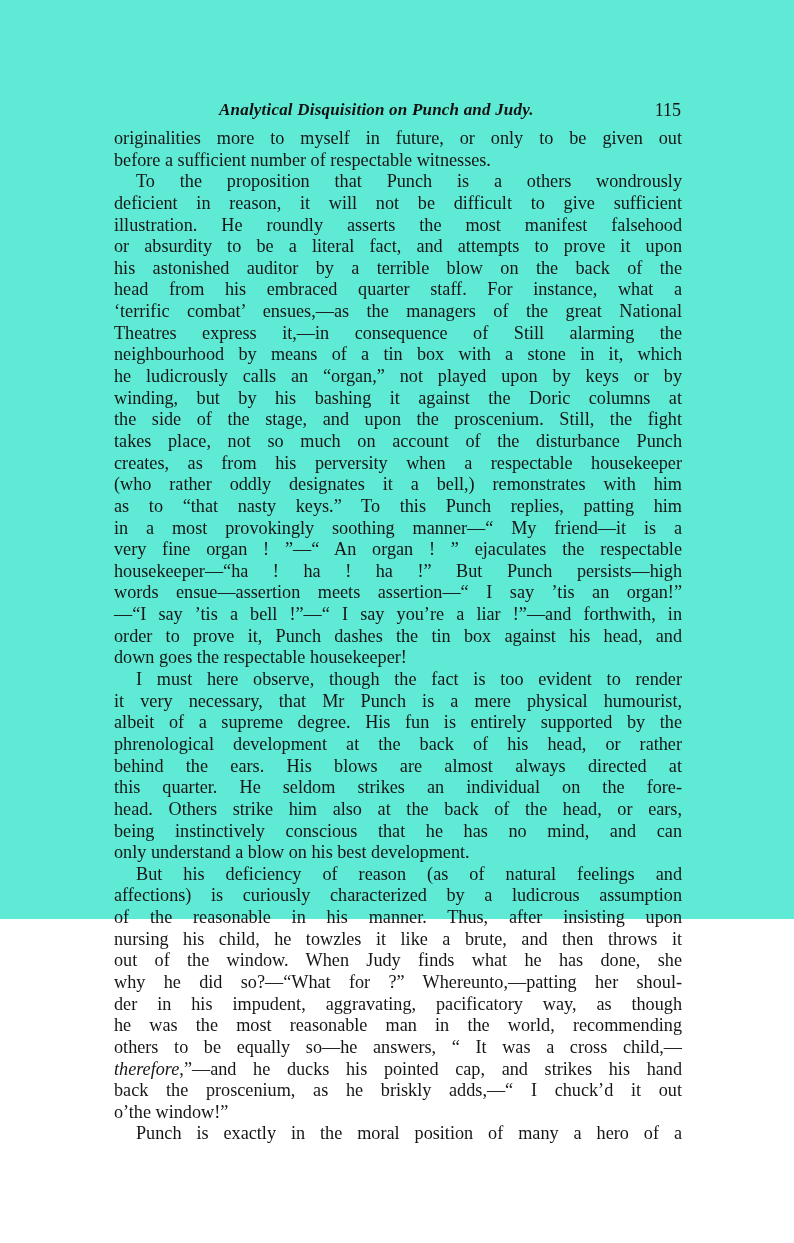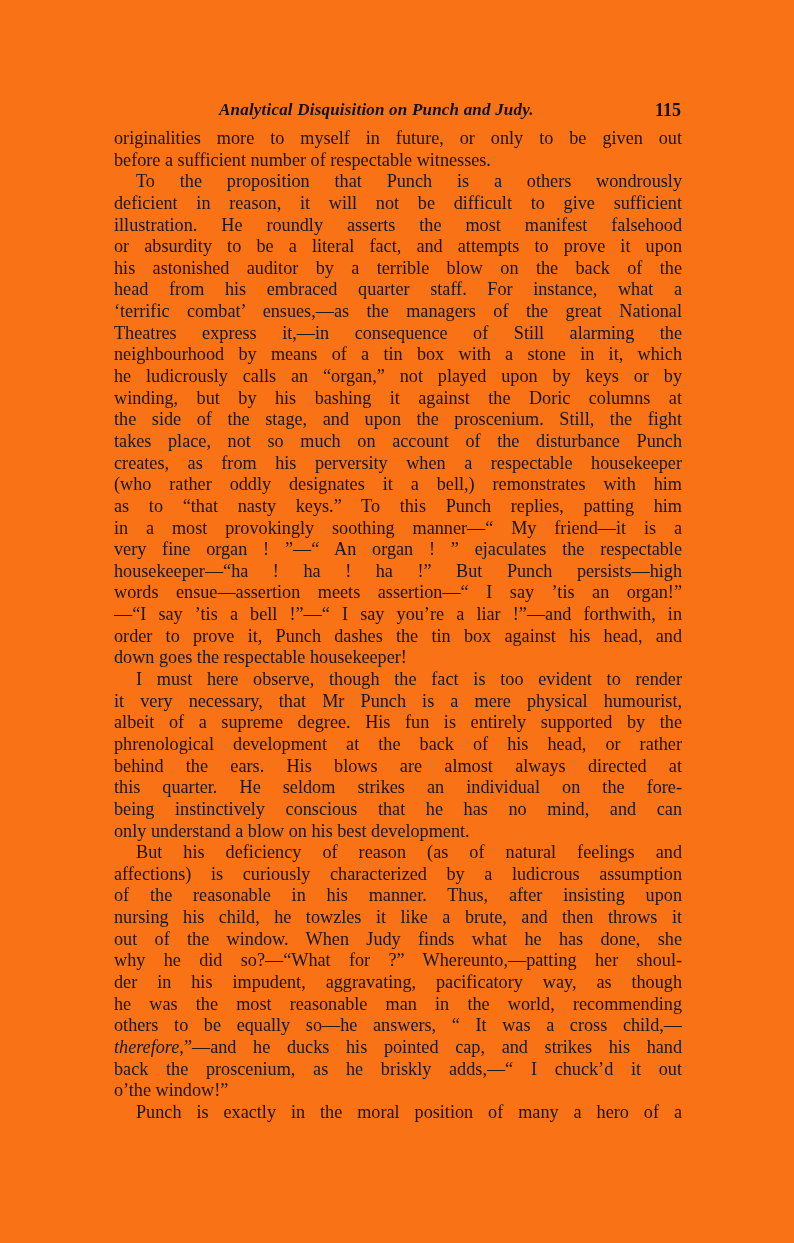--- a/index.html
+++ b/index.html
@@ -1,32 +1,32 @@
 <!DOCTYPE html>
 <html><head>
 <meta charset="utf-8">
 <style>
   html, body { margin: 0; padding: 0; background: #ffffff; }
   body { width: 794px; height: 1243px; position: relative; overflow: hidden; }
   .page {
-    position: absolute; left: 0; top: 0; width: 794px; height: 1243px;
-    background: #f97316; color: #141414;
+    position: absolute; left: 0; top: 0; width: 794px; height: 919px;
+    background: #5eead4; color: #141414;
     font-family: "Liberation Serif", "DejaVu Serif", serif;
   }
   .running-head {
     position: absolute; left: 219px; top: 100px; width: 462px; height: 26px;
   }
   .running-title {
     position: absolute; left: 0; top: 0;
     font-style: italic; font-weight: bold; font-size: 17px; letter-spacing: 0.2px;
     color: #111;
   }
   .page-number {
     position: absolute; right: 0; top: 0;
-    font-weight: bold; font-size: 18px; color: #111; margin-left: 37px;
+    font-weight: normal; font-size: 18px; color: #111; margin-left: 37px;
   }
   .body-text {
     position: absolute; left: 114px; top: 128px; width: 568px;
   }
   .line {
     display: block; height: 21.65px; line-height: 21.65px;
     font-size: 18.2px; white-space: nowrap;
     text-align: justify; text-align-last: justify;
     color: #161616;
   }
@@ -67,20 +67,21 @@
       <span class="line">words ensue—assertion meets assertion—“ I say ’tis an organ!”</span>
       <span class="line">—“I say ’tis a bell !”—“ I say you’re a liar !”—and forthwith, in</span>
       <span class="line">order to prove it, Punch dashes the tin box against his head, and</span>
       <span class="line last">down goes the respectable housekeeper!</span>
       <span class="line indent">I must here observe, though the fact is too evident to render</span>
       <span class="line">it very necessary, that Mr Punch is a mere physical humourist,</span>
       <span class="line">albeit of a supreme degree.  His fun is entirely supported by the</span>
       <span class="line">phrenological development at the back of his head, or rather</span>
       <span class="line">behind the ears.  His blows are almost always directed at</span>
       <span class="line">this quarter.  He seldom strikes an individual on the fore-</span>
+      <span class="line">head.  Others strike him also at the back of the head, or ears,</span>
       <span class="line">being instinctively conscious that he has no mind, and can</span>
       <span class="line last">only understand a blow on his best development.</span>
       <span class="line indent">But his deficiency of reason (as of natural feelings and</span>
       <span class="line">affections) is curiously characterized by a ludicrous assumption</span>
       <span class="line">of the reasonable in his manner.  Thus, after insisting upon</span>
       <span class="line">nursing his child, he towzles it like a brute, and then throws it</span>
       <span class="line">out of the window.  When Judy finds what he has done, she</span>
       <span class="line">why he did so?—“What for ?”  Whereunto,—patting her shoul-</span>
       <span class="line">der in his impudent, aggravating, pacificatory way, as though</span>
       <span class="line">he was the most reasonable man in the world, recommending</span>

